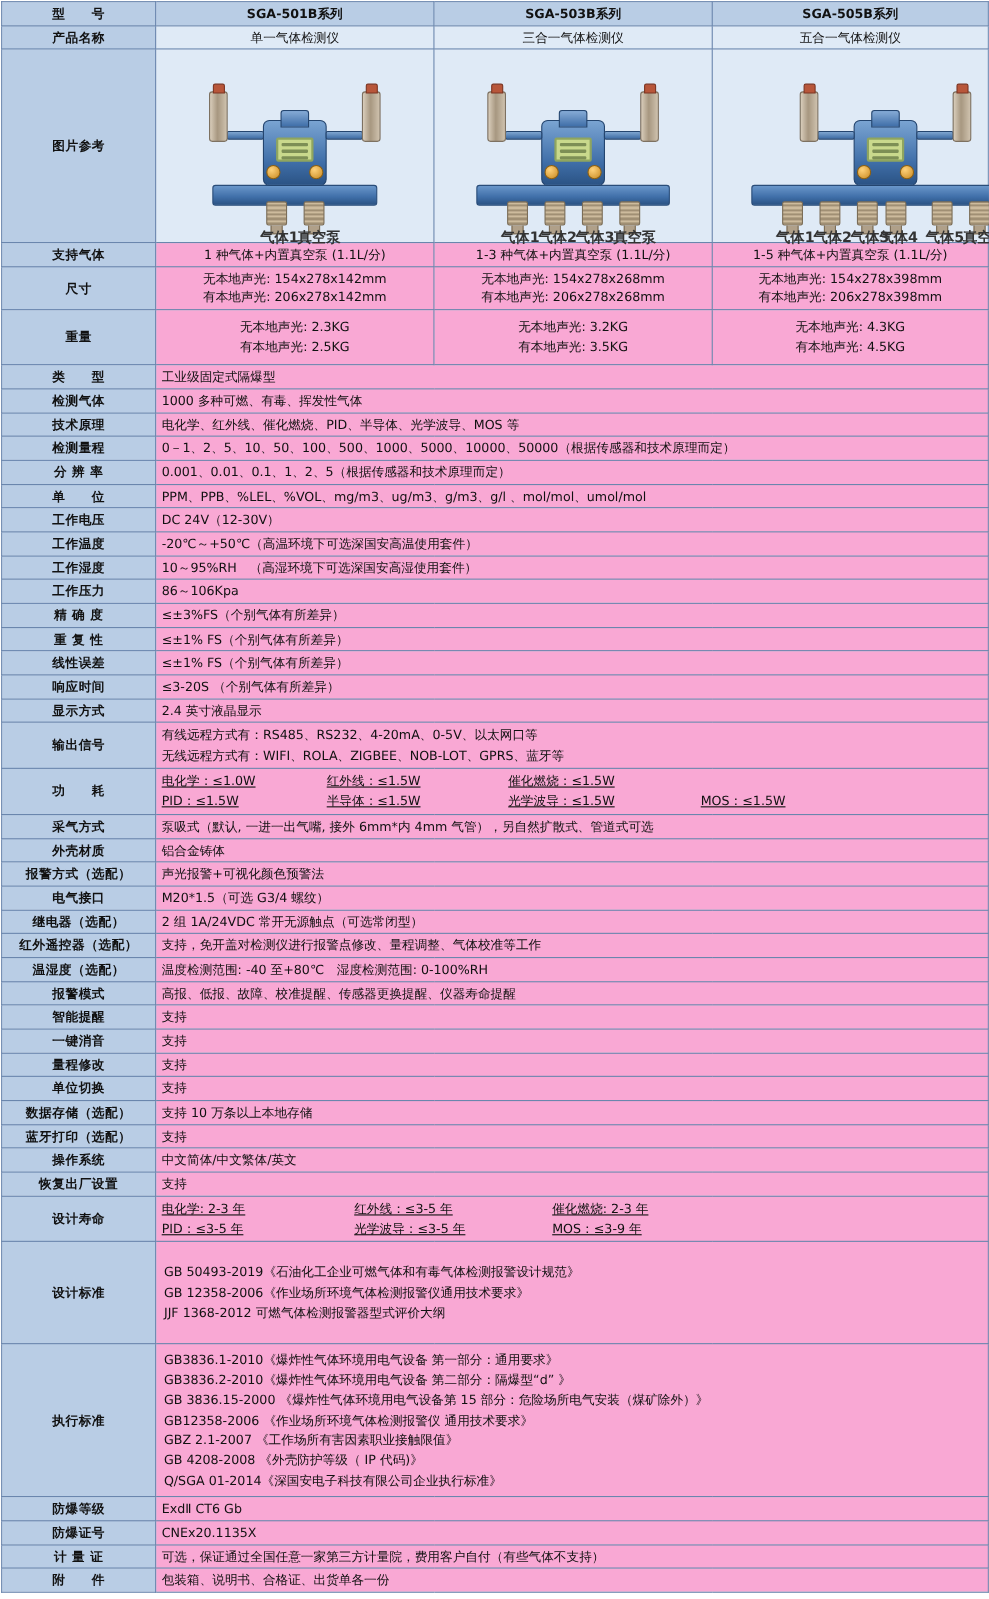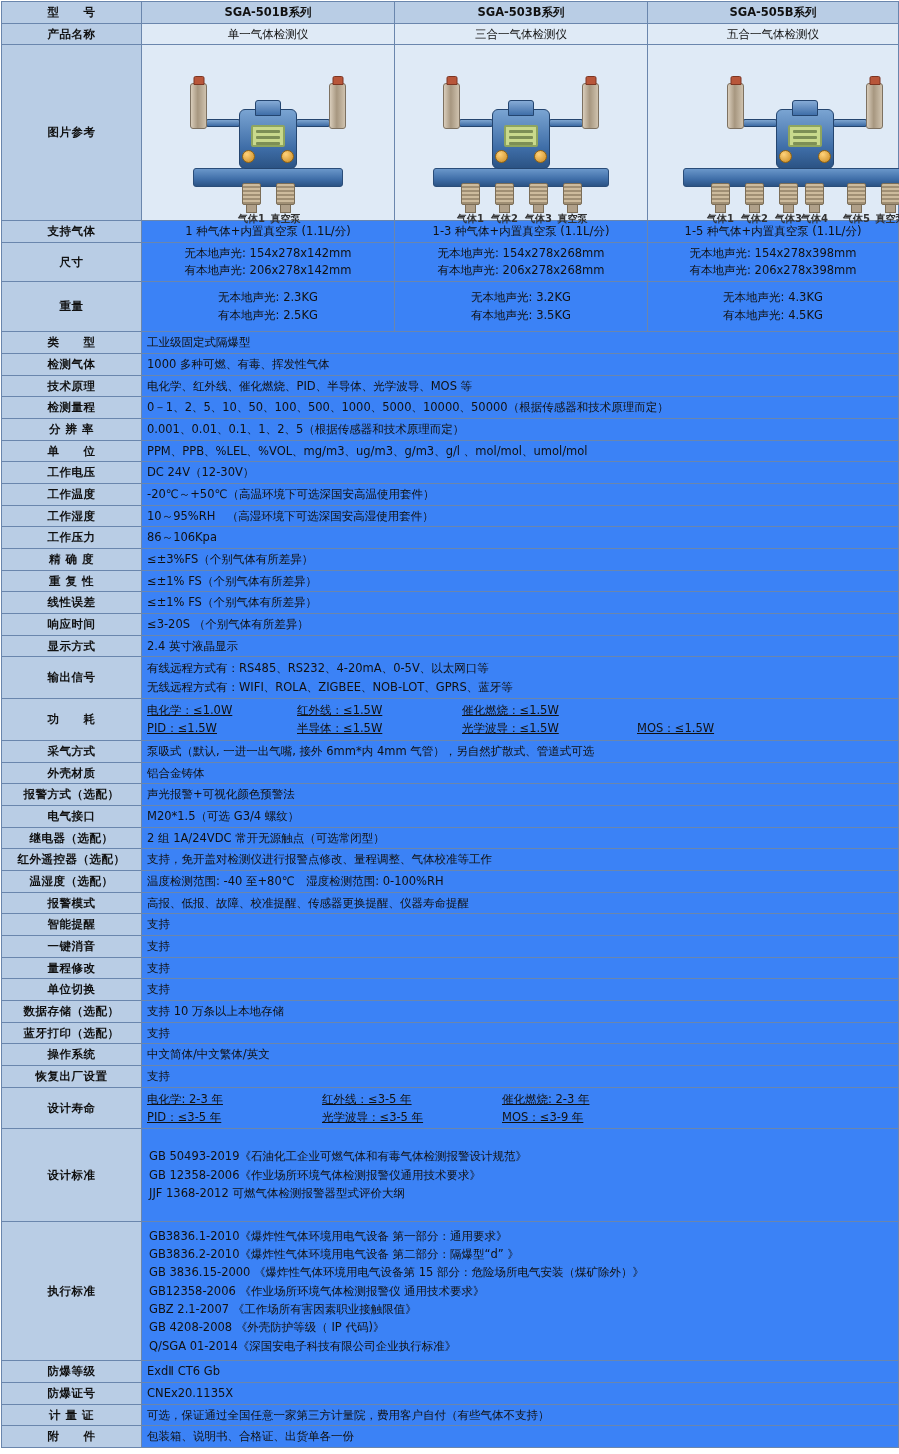--- a/index.html
+++ b/index.html
@@ -32,21 +32,21 @@
   td.lbl {
     background: #b9cde5;
     text-align: center;
     font-weight: bold;
     font-size: 12px;
     color: #1c1c1c;
     width: 140px;
     letter-spacing: 0.5px;
   }
   td.val {
-    background: #3b82f6;
+    background: #f9a8d4;
     text-align: left;
     padding-left: 7px;
   }
   td.val.center { text-align: center; }
   td.modelhdr {
     background: #b9cde5;
     text-align: center;
     font-weight: bold;
     font-size: 12.5px;
   }
@@ -180,21 +180,21 @@
     margin: 0 auto;
     width: 11px;
     height: 8px;
     background: #b0a089;
     border: 1px solid #7b6d57;
     border-top: none;
   }
   .dev .slabel {
     position: absolute;
     bottom: -13px;
-    font-size: 10px;
+    font-size: 13px;
     color: #333;
     width: 30px;
     text-align: center;
     left: 50%;
     transform: translateX(-50%);
     white-space: nowrap;
     font-weight: bold;
   }
 </style>
 </head>

